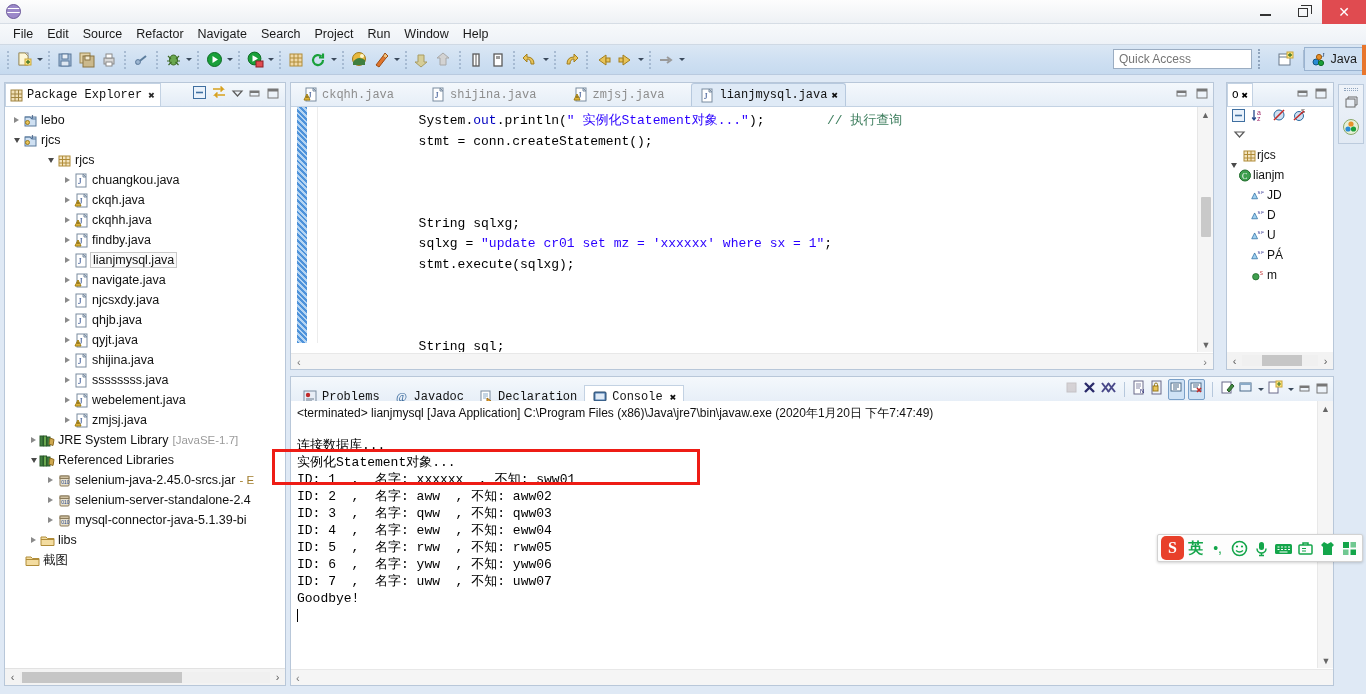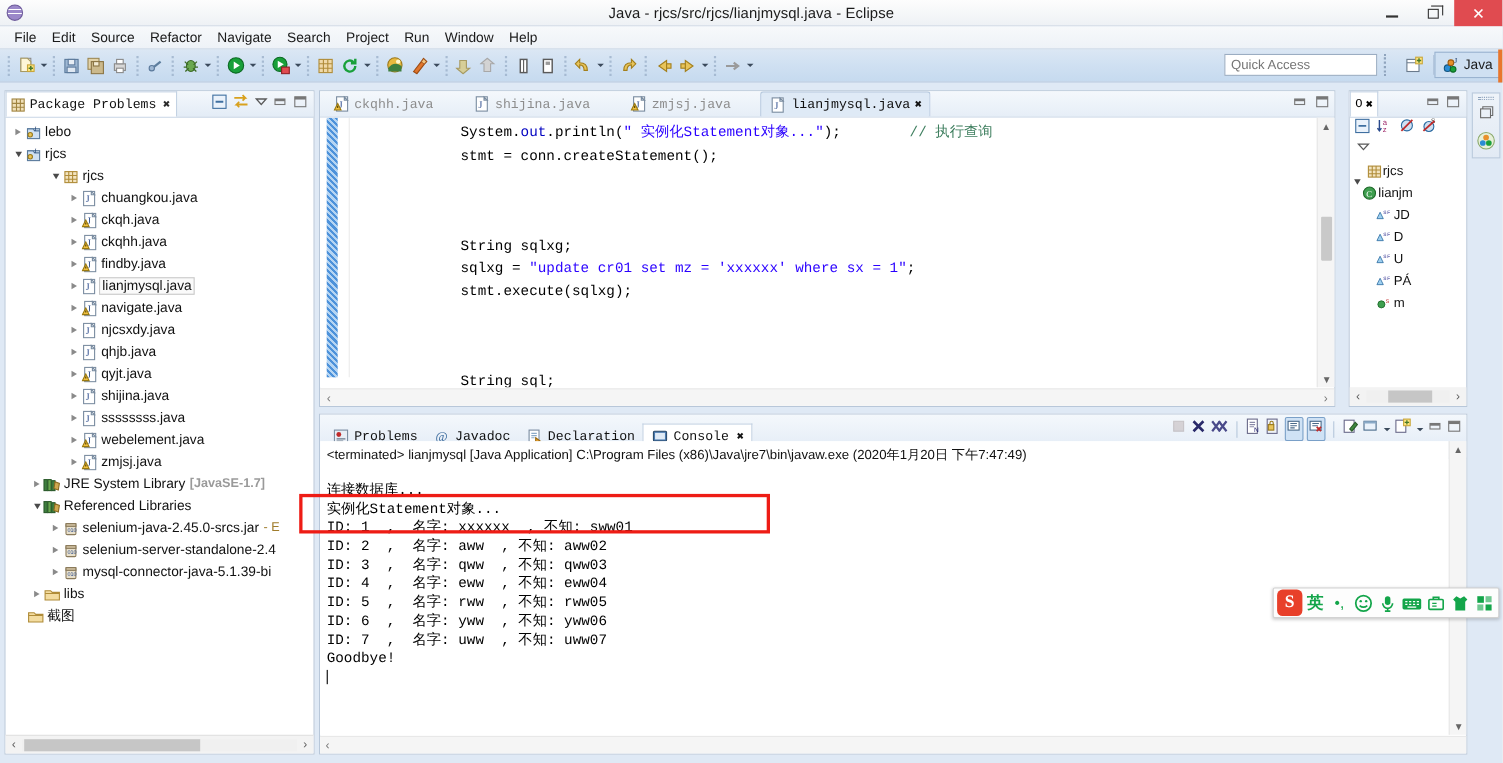--- a/index.html
+++ b/index.html
@@ -264,21 +264,20 @@
   .sg-cn{color:#13a54a;font-size:15px;font-weight:bold;}
   .sg-g{color:#13a54a;font-size:14px;}
 </style>
 </head>
 <body>
 
 <div id="app">
 
   <div class="titlebar">
     <div class="win-logo"></div>
-    <div class="title-text">Java - rjcs/src/rjcs/lianjmysql.java - Eclipse</div>
     <div class="win-ctrls">
       <div class="win-btn">
           <span class="min-glyph"></span>
         </div>
       <div class="win-btn">
           <span class="max-glyph"></span>
         </div>
       <div class="win-btn close">✕</div>
     </div>
   </div>
@@ -472,21 +471,21 @@
   </div>
   <div class="orange-edge"></div>
 
   <div class="pkg-panel">
     <div class="view-tabbar">
       <div class="view-tab">
         <svg width="13" height="13" viewBox="0 0 13 13">
             <rect x="1" y="1" width="11" height="11" fill="#f0e0b8" stroke="#a08440"></rect>
             <path d="M1 5h11M1 8.5h11M5 1v11M8.5 1v11" stroke="#a08440"></path>
           </svg>
-        <span>Package Problems</span>
+        <span>Package Explorer</span>
         <span class="x">✖</span>
       </div>
       <div class="view-actions">
         <span>
           <svg width="15" height="15" viewBox="0 0 15 15">
               <rect x="1.5" y="1.5" width="12" height="12" fill="#eaf2fb" stroke="#3f6fa0"></rect>
               <path d="M4 7.5h7" stroke="#3f6fa0" stroke-width="1.6"></path>
             </svg>
         </span>
         <span>
@@ -710,21 +709,21 @@
           <span class="tw closed"></span>
           <span class="icn">
             <svg width="16" height="15" viewBox="0 0 16 15">
               <rect x="1" y="3" width="3" height="10" fill="#3f7f3f" stroke="#2a5a2a"></rect>
               <rect x="4.5" y="3" width="3" height="10" fill="#6aa84f" stroke="#2a5a2a"></rect>
               <rect x="8" y="4" width="3" height="9" fill="#3f7f3f" stroke="#2a5a2a"></rect>
               <path d="M11 5 l4 1.5 -1 6 -4 -1.5 z" fill="#cfa84f" stroke="#8a6a20"></path>
             </svg>
           </span>
           <span class="lbl">JRE System Library</span>
-          <span class="sub gray" style="margin-left: 4px; font-weight: bold;">[JavaSE-1.7]</span>
+          <span class="sub gray" style="margin-left: 4px;">[JavaSE-1.7]</span>
         </div>
         <div class="row" style="padding-left: 23px;">
           <span class="tw open"></span>
           <span class="icn">
             <svg width="16" height="15" viewBox="0 0 16 15">
               <rect x="1" y="3" width="3" height="10" fill="#3f7f3f" stroke="#2a5a2a"></rect>
               <rect x="4.5" y="3" width="3" height="10" fill="#6aa84f" stroke="#2a5a2a"></rect>
               <rect x="8" y="4" width="3" height="9" fill="#3f7f3f" stroke="#2a5a2a"></rect>
               <path d="M11 5 l4 1.5 -1 6 -4 -1.5 z" fill="#cfa84f" stroke="#8a6a20"></path>
             </svg>

